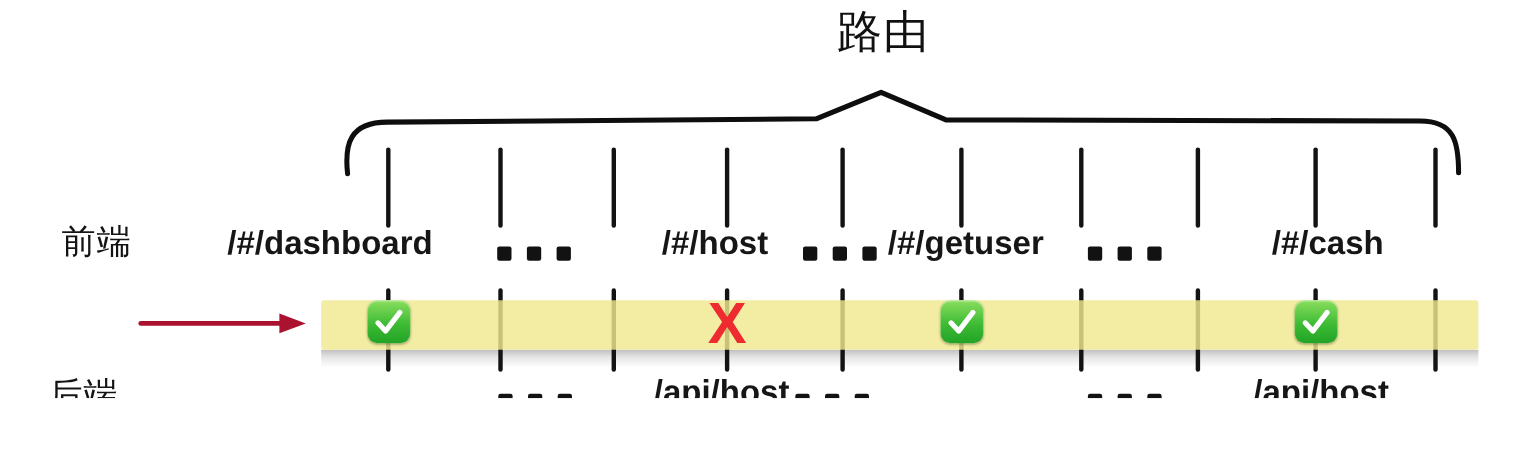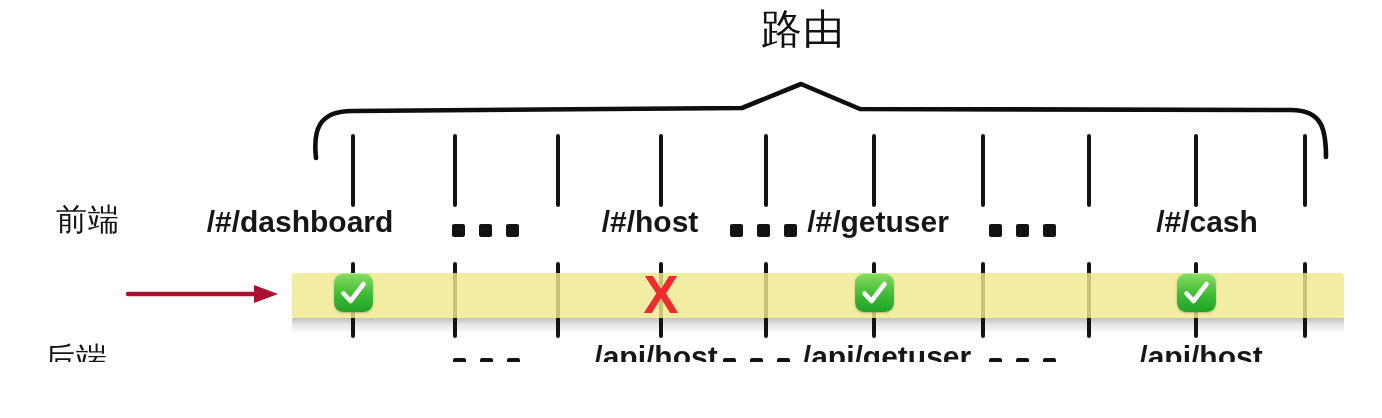--- a/index.html
+++ b/index.html
@@ -153,16 +153,15 @@
         </svg>
       </div>
     </div>
 
   <div class="route-label front" style="left:140px">/#/dashboard</div>
   <div class="route-label front" style="left:490px">/#/host</div>
   <div class="route-label front" style="left:718px">/#/getuser</div>
   <div class="route-label front" style="left:1047px">/#/cash</div>
 
   <div class="route-label back" style="left:496px">/api/host</div>
-  <div class="route-label back" style="left:727px">/api/getuser</div>
   <div class="route-label back" style="left:1041px">/api/host</div>
 
 </div>
 
 </body></html>

